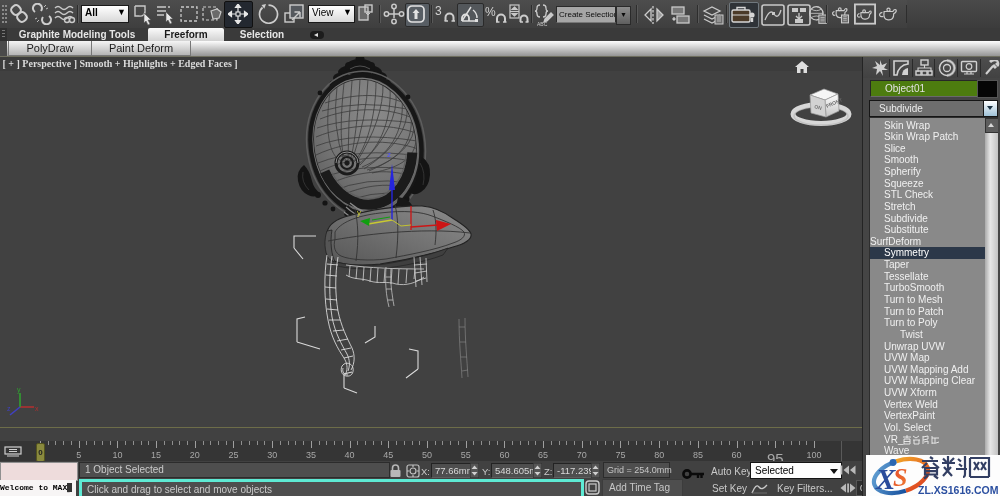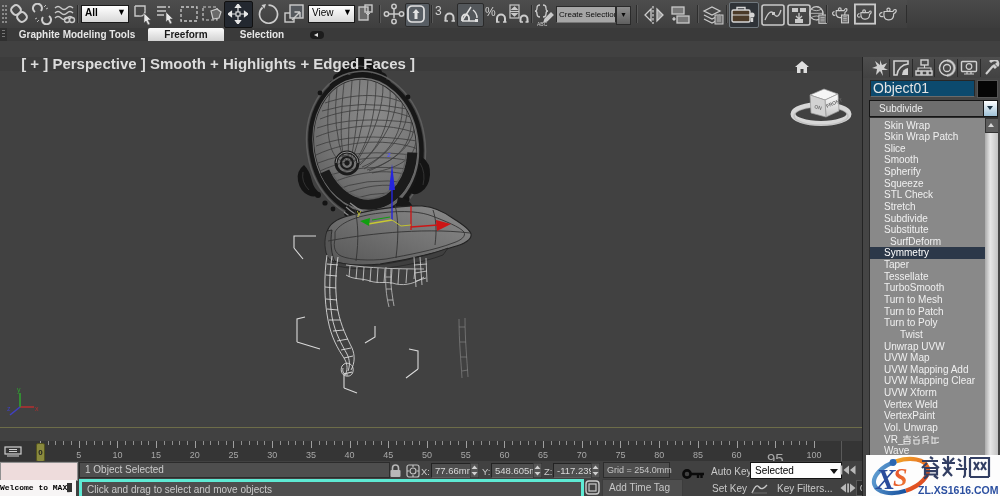--- a/index.html
+++ b/index.html
@@ -5,21 +5,21 @@
 .abs{position:absolute}
 .ico{position:absolute;top:3px}
 .divid{position:absolute;top:5px;width:1px;height:18px;background:#2d2d2d;border-right:1px solid #595959}
 .combo{position:absolute;height:16px;background:#f2f2f2;border:1px solid #1a1a1a;font-size:10px;color:#000}
 .pressed{position:absolute;background:#2f3338;border:1px solid #70787e;border-radius:2px}
 svg{display:block}
 #toolbar{position:absolute;left:0;top:0;width:1000px;height:28px;background:linear-gradient(#4d4d4d,#3f3f3f);border-bottom:1px solid #262626}
 #tabrow{position:absolute;left:0;top:28px;width:1000px;height:13px;background:#3a3a3a}
 #ribbon{position:absolute;left:0;top:41px;width:1000px;height:16px;background:linear-gradient(#fdfdfd,#8e8e8e)}
 .rtab{position:absolute;top:0;height:14px;border:1px solid #777;border-top:none;background:linear-gradient(#f4f4f4,#b5b5b5);color:#1c1c1c;font-size:11px;text-align:center;line-height:14px}
-#vplabel{position:absolute;left:17px;top:57px;width:862px;height:14px;color:#dcdcdc;font-family:Liberation Sans, sans-serif;font-size:15px;font-weight:bold;line-height:14px}
+#vplabel{position:absolute;left:0;top:57px;width:862px;height:14px;color:#dcdcdc;font-family:Liberation Serif, serif;font-size:10px;font-weight:bold;line-height:14px}
 #viewport{position:absolute;left:0;top:57px;width:862px;height:370px;background:#414141;border-right:1px solid #1f1f1f}
 .fld{position:absolute;height:13px;background:#4e4e4e;border:1px solid #232323;border-bottom-color:#5e5e5e;color:#d8d8d8;font-size:9.5px;line-height:13px;padding-left:3px}
 .lbl{position:absolute;color:#c9c9c9;font-size:9.5px}
 </style></head><body>
 <div id="root">
 <div id="toolbar">
       <svg class="abs" style="left:1px;top:4px" width="7" height="20">
         <g fill="#8a8a8a">
           <rect x="1" y="1" width="2" height="2"></rect>
           <rect x="4" y="1" width="2" height="2"></rect>
@@ -253,20 +253,26 @@
 <div class="abs" style="left:907px;top:0;width:93px;height:28px;background:linear-gradient(#4a4a4a,#3c3c3c)"></div>
     </div>
 <div id="tabrow">
       <div class="abs" style="left:0;top:0;width:7px;height:13px;background:#2f2f2f"></div>
 <div class="abs" style="left:2px;top:2px;width:3px;height:9px;background:repeating-linear-gradient(#777 0 1px,#2f2f2f 1px 3px)"></div>
 <div class="abs" style="left:16px;top:0px;width:122px;color:#e6e6e6;font-size:10px;font-weight:bold;text-align:center;line-height:13px">Graphite Modeling Tools</div>
 <div class="abs" style="left:148px;top:0px;width:76px;height:13px;background:linear-gradient(#fbfbfb,#d2d2d2);color:#1a1a1a;font-size:10px;font-weight:bold;text-align:center;line-height:13px;border-radius:2px 2px 0 0">Freeform</div>
 <div class="abs" style="left:236px;top:0px;width:52px;color:#e6e6e6;font-size:10px;font-weight:bold;text-align:center;line-height:13px">Selection</div>
 <div class="abs" style="left:310px;top:3px;width:14px;height:8px;background:#1c1c1c;border-radius:4px"></div>
 <div class="abs" style="left:314px;top:4.5px;width:0;height:0;border-top:2.5px solid transparent;border-bottom:2.5px solid transparent;border-right:4px solid #e0e0e0"></div>
+    </div>
+<div id="ribbon">
+      <div class="abs" style="left:0;top:0;width:7px;height:16px;background:#4a4a4a"></div>
+<div class="rtab" style="left:8px;width:82px">PolyDraw</div>
+<div class="rtab" style="left:91px;width:98px">Paint Deform</div>
+<div class="abs" style="left:0;top:15px;width:1000px;height:1px;background:#6e6e5e"></div>
     </div>
 <div id="viewport">
       <div class="abs" style="left:0;top:0;width:862px;height:14px;background:#3c3c3c"></div>
       <svg class="abs" style="left:795px;top:4px" width="14" height="12" viewBox="0 0 14 12">
         <path d="M7 0 L14 6 L12 6 L12 12 L8.5 12 L8.5 8 L5.5 8 L5.5 12 L2 12 L2 6 L0 6 Z" fill="#dedede"></path>
       </svg>
 <svg class="abs" style="left:786px;top:30px" width="76" height="42" viewBox="0 0 76 42">
         <defs>
           <linearGradient id="cubef" x1="0" y1="0" x2="0" y2="1">
             <stop offset="0" stop-color="#fdfdfd"></stop>
@@ -588,53 +594,53 @@
           <circle cx="9" cy="6.5" r="2.8" stroke-width="1.2"></circle>
           <path d="M4 14 H14 M7 11.5 V14 M11 11.5 V14" stroke-width="1.2"></path>
         </g>
       </svg>
  <div class="abs" style="left:117px;top:2px;width:1px;height:18px;background:#2a2a2a"></div>
  <svg class="abs" style="left:121px;top:3px" width="16" height="16" viewBox="0 0 16 16">
         <path d="M2 14 L9 6" stroke="#d0d0d0" stroke-width="2"></path>
         <path d="M7 3 q3 -3 6 -1 l-2 2 l3 3 q2 -2 1 -5 q-1 -3 -5 -3 q-3 0 -5 2 z" fill="#d0d0d0"></path>
         <path d="M9 5 l3 3" stroke="#d0d0d0" stroke-width="3"></path>
       </svg>
- <div class="abs" style="left:7px;top:23px;width:101px;height:15px;background:#0c4a6e;border:1px solid #272727;border-bottom-color:#6a6a6a;color:#e4e4e4;font-size:14px;line-height:15px;padding-left:2px">Object01</div>
+ <div class="abs" style="left:7px;top:23px;width:101px;height:15px;background:#4d7c0f;border:1px solid #272727;border-bottom-color:#6a6a6a;color:#e4e4e4;font-size:10px;line-height:15px;padding-left:14px">Object01</div>
  <div class="abs" style="left:114px;top:23px;width:19px;height:16px;background:#060606;border:1px solid #555"></div>
  <div class="abs" style="left:6px;top:43px;width:114px;height:15px;background:#6e6e6e;border:1px solid #161616;color:#ececec;font-size:10px;line-height:15px;padding-left:9px">Subdivide</div>
  <div class="abs" style="left:120px;top:43px;width:13px;height:15px;background:linear-gradient(#ffffff,#9fc2d8);border:1px solid #161616"></div>
  <div class="abs" style="left:123.5px;top:49px;width:0;height:0;border-left:3.5px solid transparent;border-right:3.5px solid transparent;border-top:4.5px solid #1a3040"></div>
  <div class="abs" style="left:6px;top:60px;width:128px;height:379px;background:#898989;border-left:1px solid #2e2e2e;border-top:1px solid #2e2e2e;overflow:hidden;font-size:10px;color:#f0f0f0">
   <div class="abs" style="left:0;top:1.5px;width:115px;height:11.6px;line-height:11.6px;padding-left:14px;box-sizing:border-box;white-space:nowrap">Skin Wrap</div>
         <div class="abs" style="left:0;top:13.1px;width:115px;height:11.6px;line-height:11.6px;padding-left:14px;box-sizing:border-box;white-space:nowrap">Skin Wrap Patch</div>
         <div class="abs" style="left:0;top:24.8px;width:115px;height:11.6px;line-height:11.6px;padding-left:14px;box-sizing:border-box;white-space:nowrap">Slice</div>
         <div class="abs" style="left:0;top:36.4px;width:115px;height:11.6px;line-height:11.6px;padding-left:14px;box-sizing:border-box;white-space:nowrap">Smooth</div>
         <div class="abs" style="left:0;top:48.0px;width:115px;height:11.6px;line-height:11.6px;padding-left:14px;box-sizing:border-box;white-space:nowrap">Spherify</div>
         <div class="abs" style="left:0;top:59.7px;width:115px;height:11.6px;line-height:11.6px;padding-left:14px;box-sizing:border-box;white-space:nowrap">Squeeze</div>
         <div class="abs" style="left:0;top:71.3px;width:115px;height:11.6px;line-height:11.6px;padding-left:14px;box-sizing:border-box;white-space:nowrap">STL Check</div>
         <div class="abs" style="left:0;top:82.9px;width:115px;height:11.6px;line-height:11.6px;padding-left:14px;box-sizing:border-box;white-space:nowrap">Stretch</div>
         <div class="abs" style="left:0;top:94.5px;width:115px;height:11.6px;line-height:11.6px;padding-left:14px;box-sizing:border-box;white-space:nowrap">Subdivide</div>
         <div class="abs" style="left:0;top:106.2px;width:115px;height:11.6px;line-height:11.6px;padding-left:14px;box-sizing:border-box;white-space:nowrap">Substitute</div>
-        <div class="abs" style="left:0;top:117.8px;width:115px;height:11.6px;line-height:11.6px;padding-left:20px;box-sizing:border-box;white-space:nowrap">SurfDeform</div>
+        <div class="abs" style="left:0;top:117.8px;width:115px;height:11.6px;line-height:11.6px;padding-left:0;box-sizing:border-box;white-space:nowrap">SurfDeform</div>
         <div class="abs" style="left:0;top:129.4px;width:115px;height:11.6px;line-height:11.6px;padding-left:14px;box-sizing:border-box;white-space:nowrap;background:#2c3849;color:#fff">Symmetry</div>
         <div class="abs" style="left:0;top:141.1px;width:138px;height:11.6px;line-height:11.6px;padding-left:14px;box-sizing:border-box;white-space:nowrap">Taper</div>
         <div class="abs" style="left:0;top:152.7px;width:115px;height:11.6px;line-height:11.6px;padding-left:14px;box-sizing:border-box;white-space:nowrap">Tessellate</div>
         <div class="abs" style="left:0;top:164.3px;width:115px;height:11.6px;line-height:11.6px;padding-left:14px;box-sizing:border-box;white-space:nowrap">TurboSmooth</div>
         <div class="abs" style="left:0;top:176.0px;width:115px;height:11.6px;line-height:11.6px;padding-left:14px;box-sizing:border-box;white-space:nowrap">Turn to Mesh</div>
         <div class="abs" style="left:0;top:187.6px;width:115px;height:11.6px;line-height:11.6px;padding-left:14px;box-sizing:border-box;white-space:nowrap">Turn to Patch</div>
         <div class="abs" style="left:0;top:199.2px;width:115px;height:11.6px;line-height:11.6px;padding-left:14px;box-sizing:border-box;white-space:nowrap">Turn to Poly</div>
         <div class="abs" style="left:0;top:210.8px;width:115px;height:11.6px;line-height:11.6px;padding-left:30px;box-sizing:border-box;white-space:nowrap">Twist</div>
         <div class="abs" style="left:0;top:222.5px;width:115px;height:11.6px;line-height:11.6px;padding-left:14px;box-sizing:border-box;white-space:nowrap">Unwrap UVW</div>
         <div class="abs" style="left:0;top:234.1px;width:115px;height:11.6px;line-height:11.6px;padding-left:14px;box-sizing:border-box;white-space:nowrap">UVW Map</div>
         <div class="abs" style="left:0;top:245.7px;width:115px;height:11.6px;line-height:11.6px;padding-left:14px;box-sizing:border-box;white-space:nowrap">UVW Mapping Add</div>
         <div class="abs" style="left:0;top:257.4px;width:115px;height:11.6px;line-height:11.6px;padding-left:14px;box-sizing:border-box;white-space:nowrap">UVW Mapping Clear</div>
         <div class="abs" style="left:0;top:269.0px;width:115px;height:11.6px;line-height:11.6px;padding-left:14px;box-sizing:border-box;white-space:nowrap">UVW Xform</div>
         <div class="abs" style="left:0;top:280.6px;width:115px;height:11.6px;line-height:11.6px;padding-left:14px;box-sizing:border-box;white-space:nowrap">Vertex Weld</div>
         <div class="abs" style="left:0;top:292.2px;width:101px;height:11.6px;line-height:11.6px;padding-left:14px;box-sizing:border-box;white-space:nowrap">VertexPaint</div>
-        <div class="abs" style="left:0;top:303.9px;width:115px;height:11.6px;line-height:11.6px;padding-left:14px;box-sizing:border-box;white-space:nowrap">Vol. Unwrap</div>
+        <div class="abs" style="left:0;top:303.9px;width:115px;height:11.6px;line-height:11.6px;padding-left:14px;box-sizing:border-box;white-space:nowrap">Vol. Select</div>
         <div class="abs" style="left:0;top:315.5px;width:115px;height:11.6px;line-height:11.6px;padding-left:14px;box-sizing:border-box;white-space:nowrap">VR_<svg style="position:absolute;left:32px;top:1px" width="38" height="10" viewBox="0 0 38 10">
             <g stroke="#efefef" stroke-width="0.9" fill="none">
               <path d="M1 2 h8 M5 0 v3 M2 4 h6 v5 h-6 z M2 6.5 h6"></path>
               <path d="M11 1 l3 2 M17 1 l-3 2 M11 5 h7 M12 5 v4 h5 v-4"></path>
               <path d="M21 1 v8 M21 2 l5 -1 v3 l-5 1 M22 7 l4 -1 M26 6 v3"></path>
               <path d="M30 1 v8 M30 3 h7 M33 3 v5 M30 8 q3 1 7 -1"></path>
             </g>
           </svg></div>
         <div class="abs" style="left:0;top:327.1px;width:115px;height:11.6px;line-height:11.6px;padding-left:14px;box-sizing:border-box;white-space:nowrap">Wave</div>
   <div class="abs" style="left:115px;top:0;width:13px;height:379px;background:linear-gradient(90deg,#aaa,#e6e6e6 40%,#c2c2c2)"></div>

